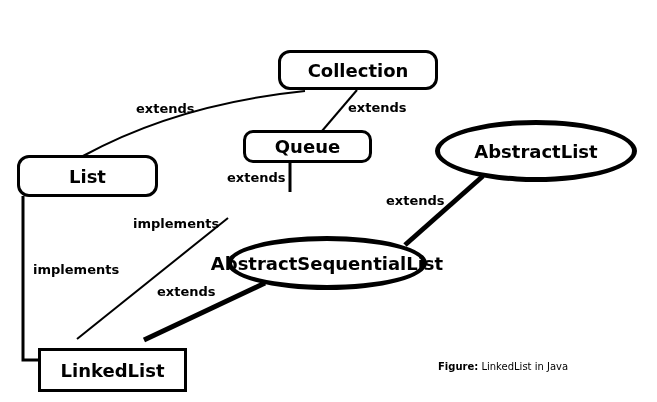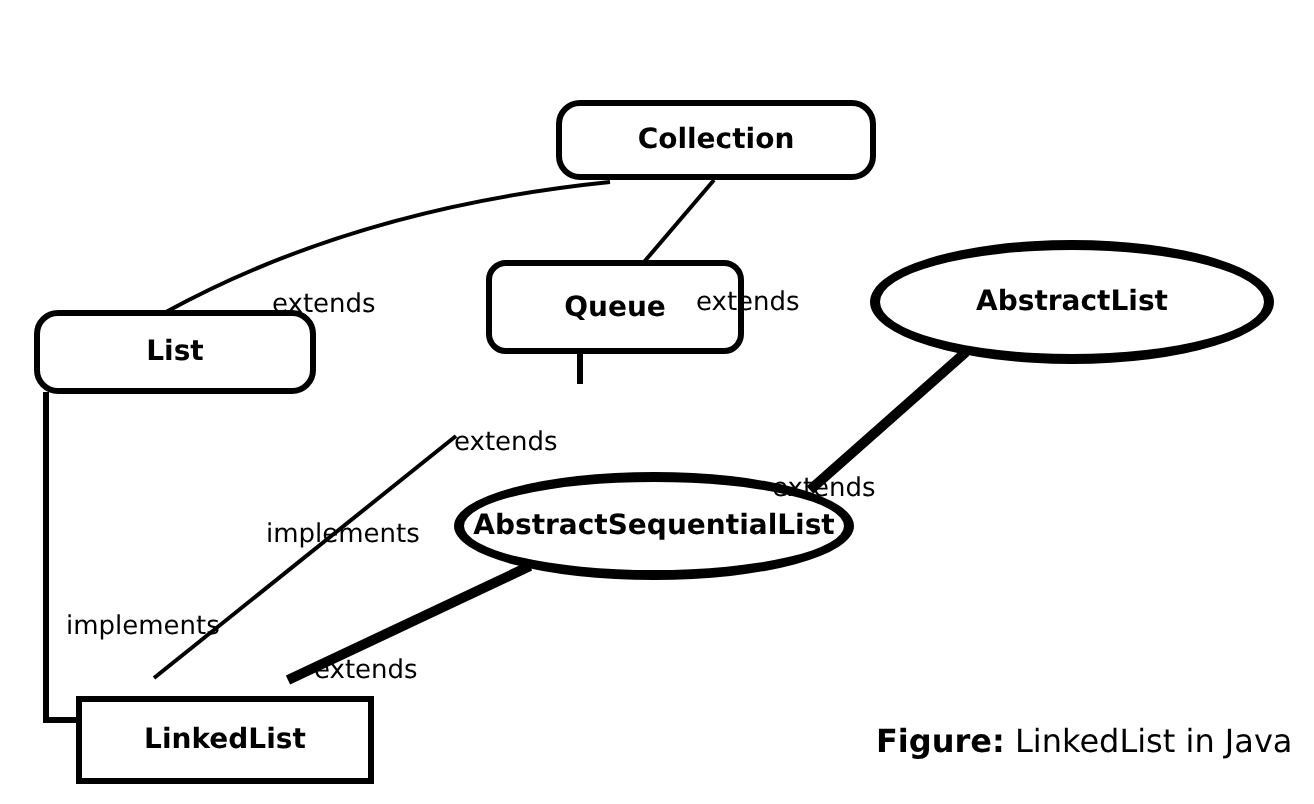--- a/index.html
+++ b/index.html
@@ -24,54 +24,53 @@
   }
   .node {
     position: absolute;
     z-index: 2;
     background: #ffffff;
     border: 3px solid #000000;
     display: flex;
     align-items: center;
     justify-content: center;
     font-weight: bold;
-    font-size: 14px;
+    font-size: 18px;
     box-sizing: border-box;
     white-space: nowrap;
   }
   .rounded { border-radius: 12px; }
   .ellipse { border-radius: 50%; border-width: 5px; }
   .edge-label {
     position: absolute;
     z-index: 3;
     font-size: 13px;
-    font-weight: normal;
+    font-weight: bold;
     white-space: nowrap;
-    margin-top: 44px;
   }
   #node-collection   { left: 278px; top: 50px;  width: 160px; height: 40px; }
-  #node-queue        { left: 243px; top: 130px; width: 129px; height: 47px; border-radius: 10px; }
+  #node-queue        { left: 243px; top: 130px; width: 129px; height: 33px; border-radius: 10px; }
   #node-list         { left: 17px;  top: 155px; width: 141px; height: 42px; }
   #node-deque        { left: 205px; top: 190px; width: 140px; height: 28px; border-width: 2px; border-radius: 9px; }
   #node-linkedlist   { left: 38px;  top: 348px; width: 149px; height: 44px; border-radius: 0; }
   #node-abstractlist { left: 435px; top: 120px; width: 202px; height: 62px; }
   #node-asl          { left: 227px; top: 236px; width: 200px; height: 54px; }
   #lbl-list-collection  { left: 136px; top: 101px; }
   #lbl-queue-collection { left: 348px; top: 100px; }
   #lbl-deque-queue      { left: 227px; top: 170px; }
   #lbl-ll-deque         { left: 133px; top: 216px; }
   #lbl-ll-list          { left: 33px;  top: 262px; }
   #lbl-ll-asl           { left: 157px; top: 284px; }
   #lbl-asl-al           { left: 386px; top: 193px; }
   #caption {
     position: absolute;
     left: 438px;
     top: 361px;
     z-index: 3;
-    font-size: 16px;
+    font-size: 10px;
     white-space: nowrap;
   }
   #caption .prefix { font-weight: bold; }
 </style>
 </head>
 <body>
 
 <div id="stage">
 
   <svg id="edges" width="657" height="402" viewBox="0 0 657 402">

